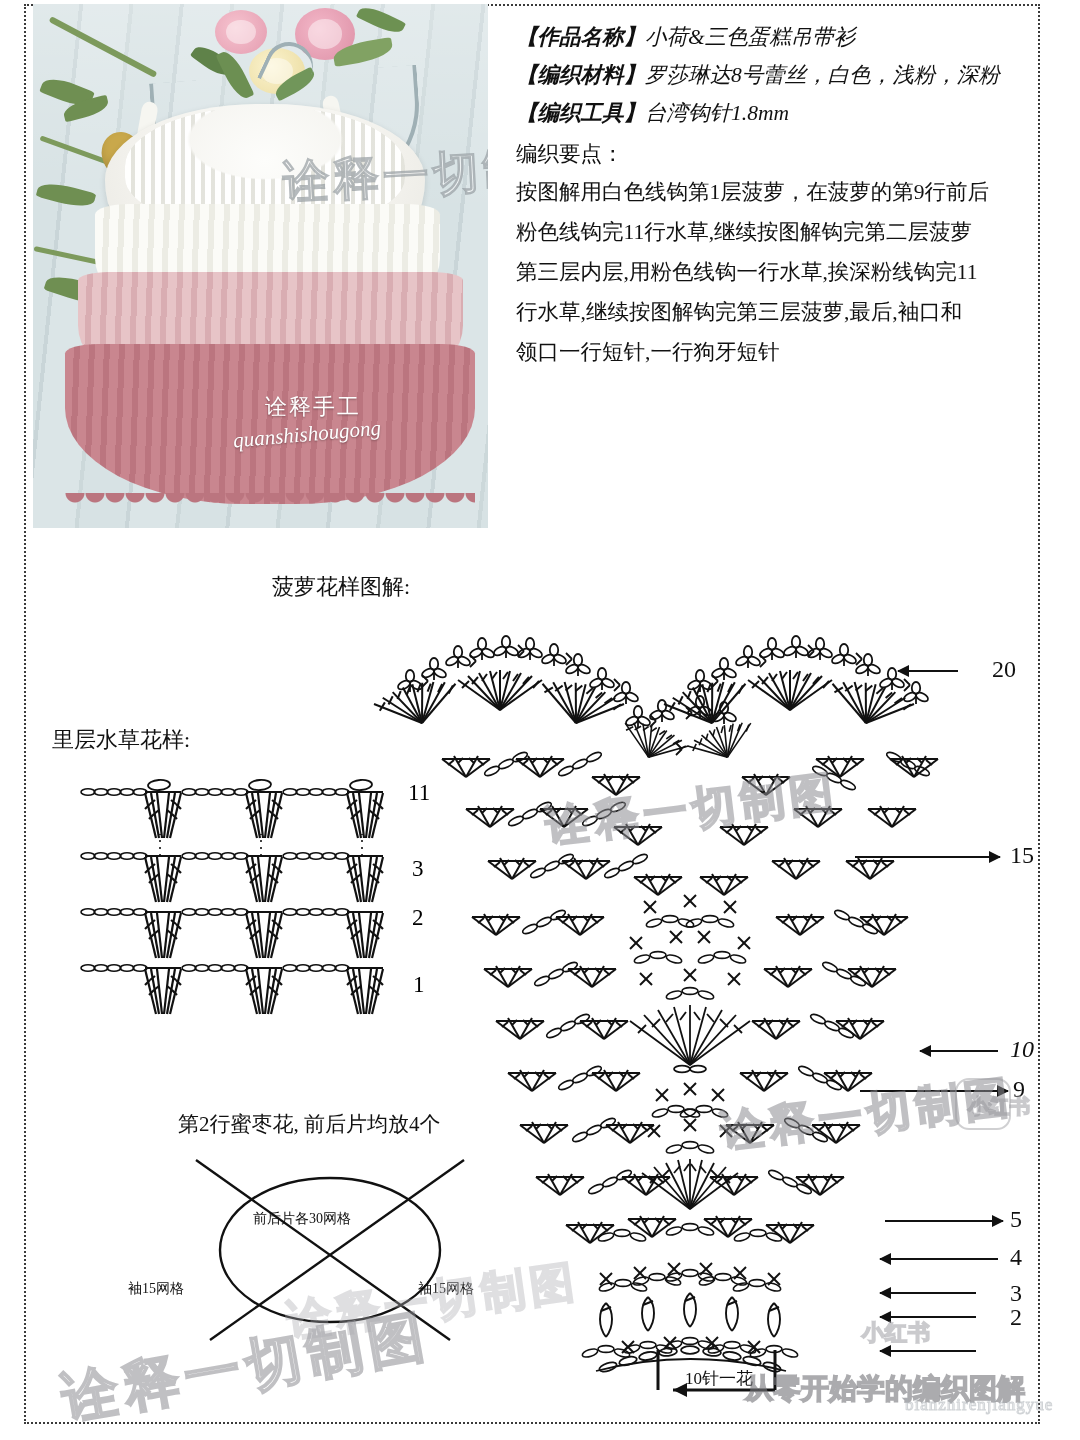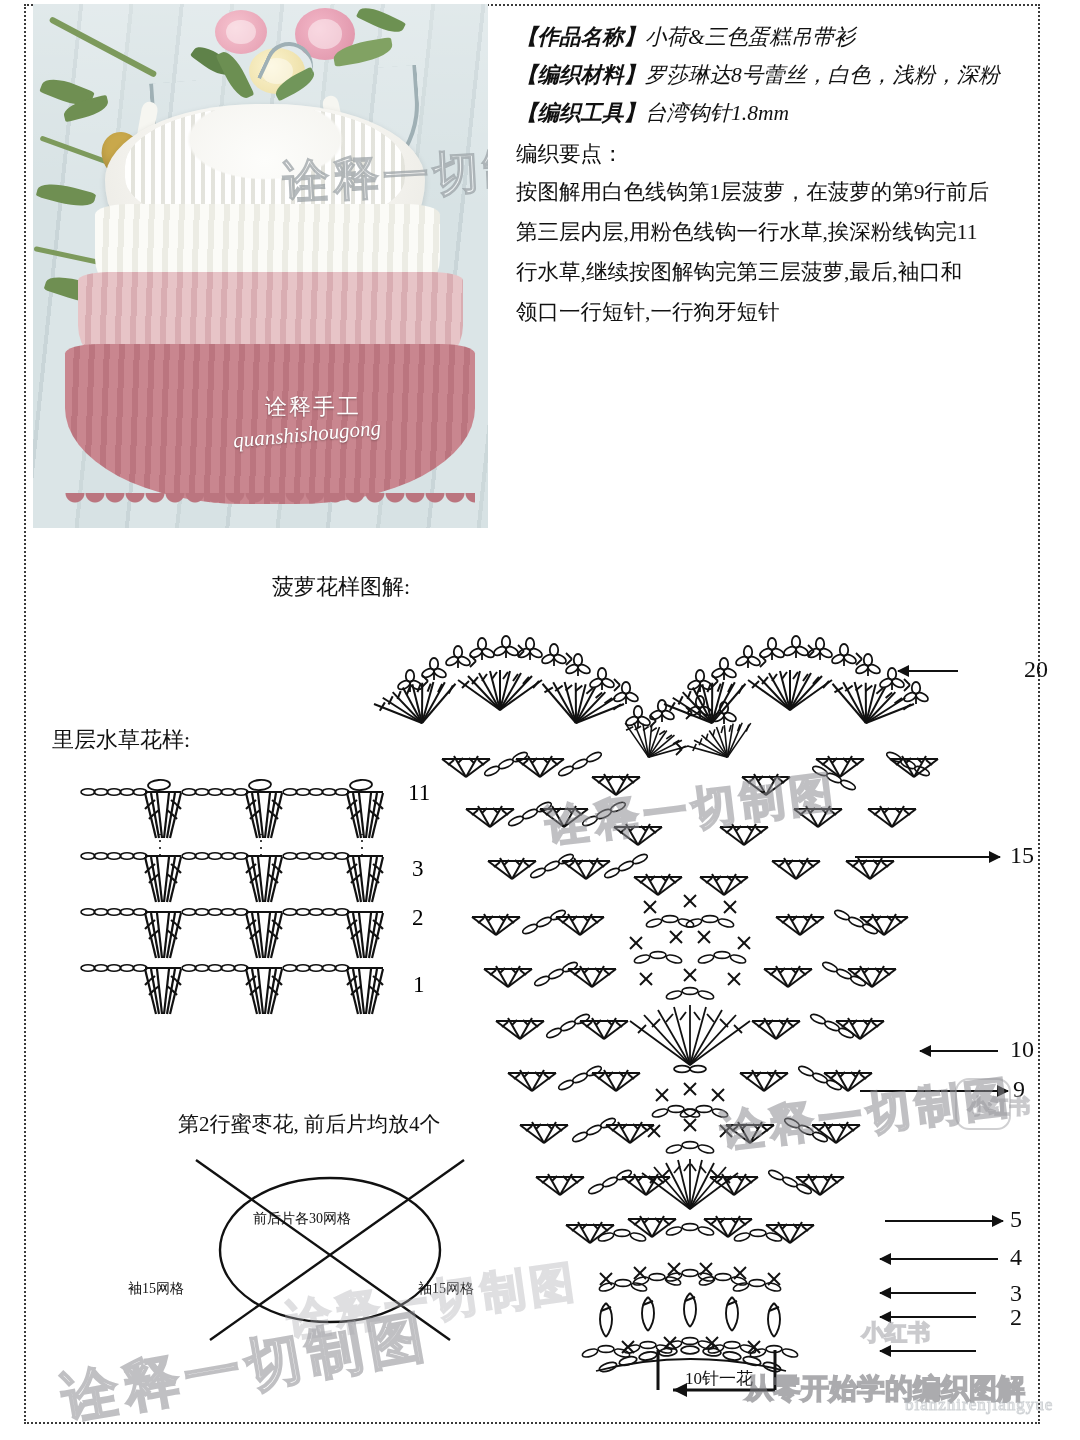--- a/index.html
+++ b/index.html
@@ -266,20 +266,21 @@
     <div class="line">
       <span class="lbl">【编织材料】</span><span>罗莎琳达8号蕾丝，白色，浅粉，深粉</span>
     </div>
     <div class="line">
       <span class="lbl">【编织工具】</span><span>台湾钩针1.8mm</span>
     </div>
 
     <div class="pts-title">编织要点：</div>
     <div class="pts">
       <p>按图解用白色线钩第1层菠萝，在菠萝的第9行前后</p>
+      <p>粉色线钩完11行水草,继续按图解钩完第二层菠萝</p>
       <p>第三层内层,用粉色线钩一行水草,挨深粉线钩完11</p>
       <p>行水草,继续按图解钩完第三层菠萝,最后,袖口和</p>
       <p>领口一行短针,一行狗牙短针</p>
     </div>
   </div>
 
   <div class="cap" id="cap-pineapple">菠萝花样图解:</div>
   <div class="cap" id="cap-water">里层水草花样:</div>
   <div class="cap" id="cap-mizao">第2行蜜枣花, 前后片均放4个</div>
 
@@ -732,27 +733,27 @@
             <ellipse cx="332" cy="761" rx="9" ry="3.8" transform="rotate(10 332 761)"></ellipse>
             <ellipse cx="352" cy="766" rx="9" ry="3.8" transform="rotate(14 352 766)"></ellipse>
             <ellipse cx="372" cy="772" rx="9" ry="3.8" transform="rotate(18 372 772)"></ellipse>
           </g>
         </g>
       </g>
     </svg>
   </div>
 
   <div class="arrow head-left" style="left:898px;top:670px;width:60px;"></div>
-  <div class="rmark" style="left:1024px;top:656px;">20</div>
+  <div class="rmark" style="left:992px;top:656px;">20</div>
 
   <div class="arrow head-right" style="left:855px;top:856px;width:145px;"></div>
   <div class="rmark" style="left:1010px;top:842px;">15</div>
 
   <div class="arrow head-left" style="left:920px;top:1050px;width:78px;"></div>
-  <div class="rmark" style="left:1010px;top:1036px;">10</div>
+  <div class="rmark" style="left:1010px;top:1036px;font-style:italic;">10</div>
 
   <div class="arrow head-right" style="left:860px;top:1090px;width:148px;"></div>
   <div class="rmark" style="left:1013px;top:1076px;">9</div>
 
   <div class="arrow head-right" style="left:885px;top:1220px;width:118px;"></div>
   <div class="rmark" style="left:1010px;top:1206px;">5</div>
 
   <div class="arrow head-left" style="left:880px;top:1258px;width:118px;"></div>
   <div class="rmark" style="left:1010px;top:1244px;">4</div>
 

